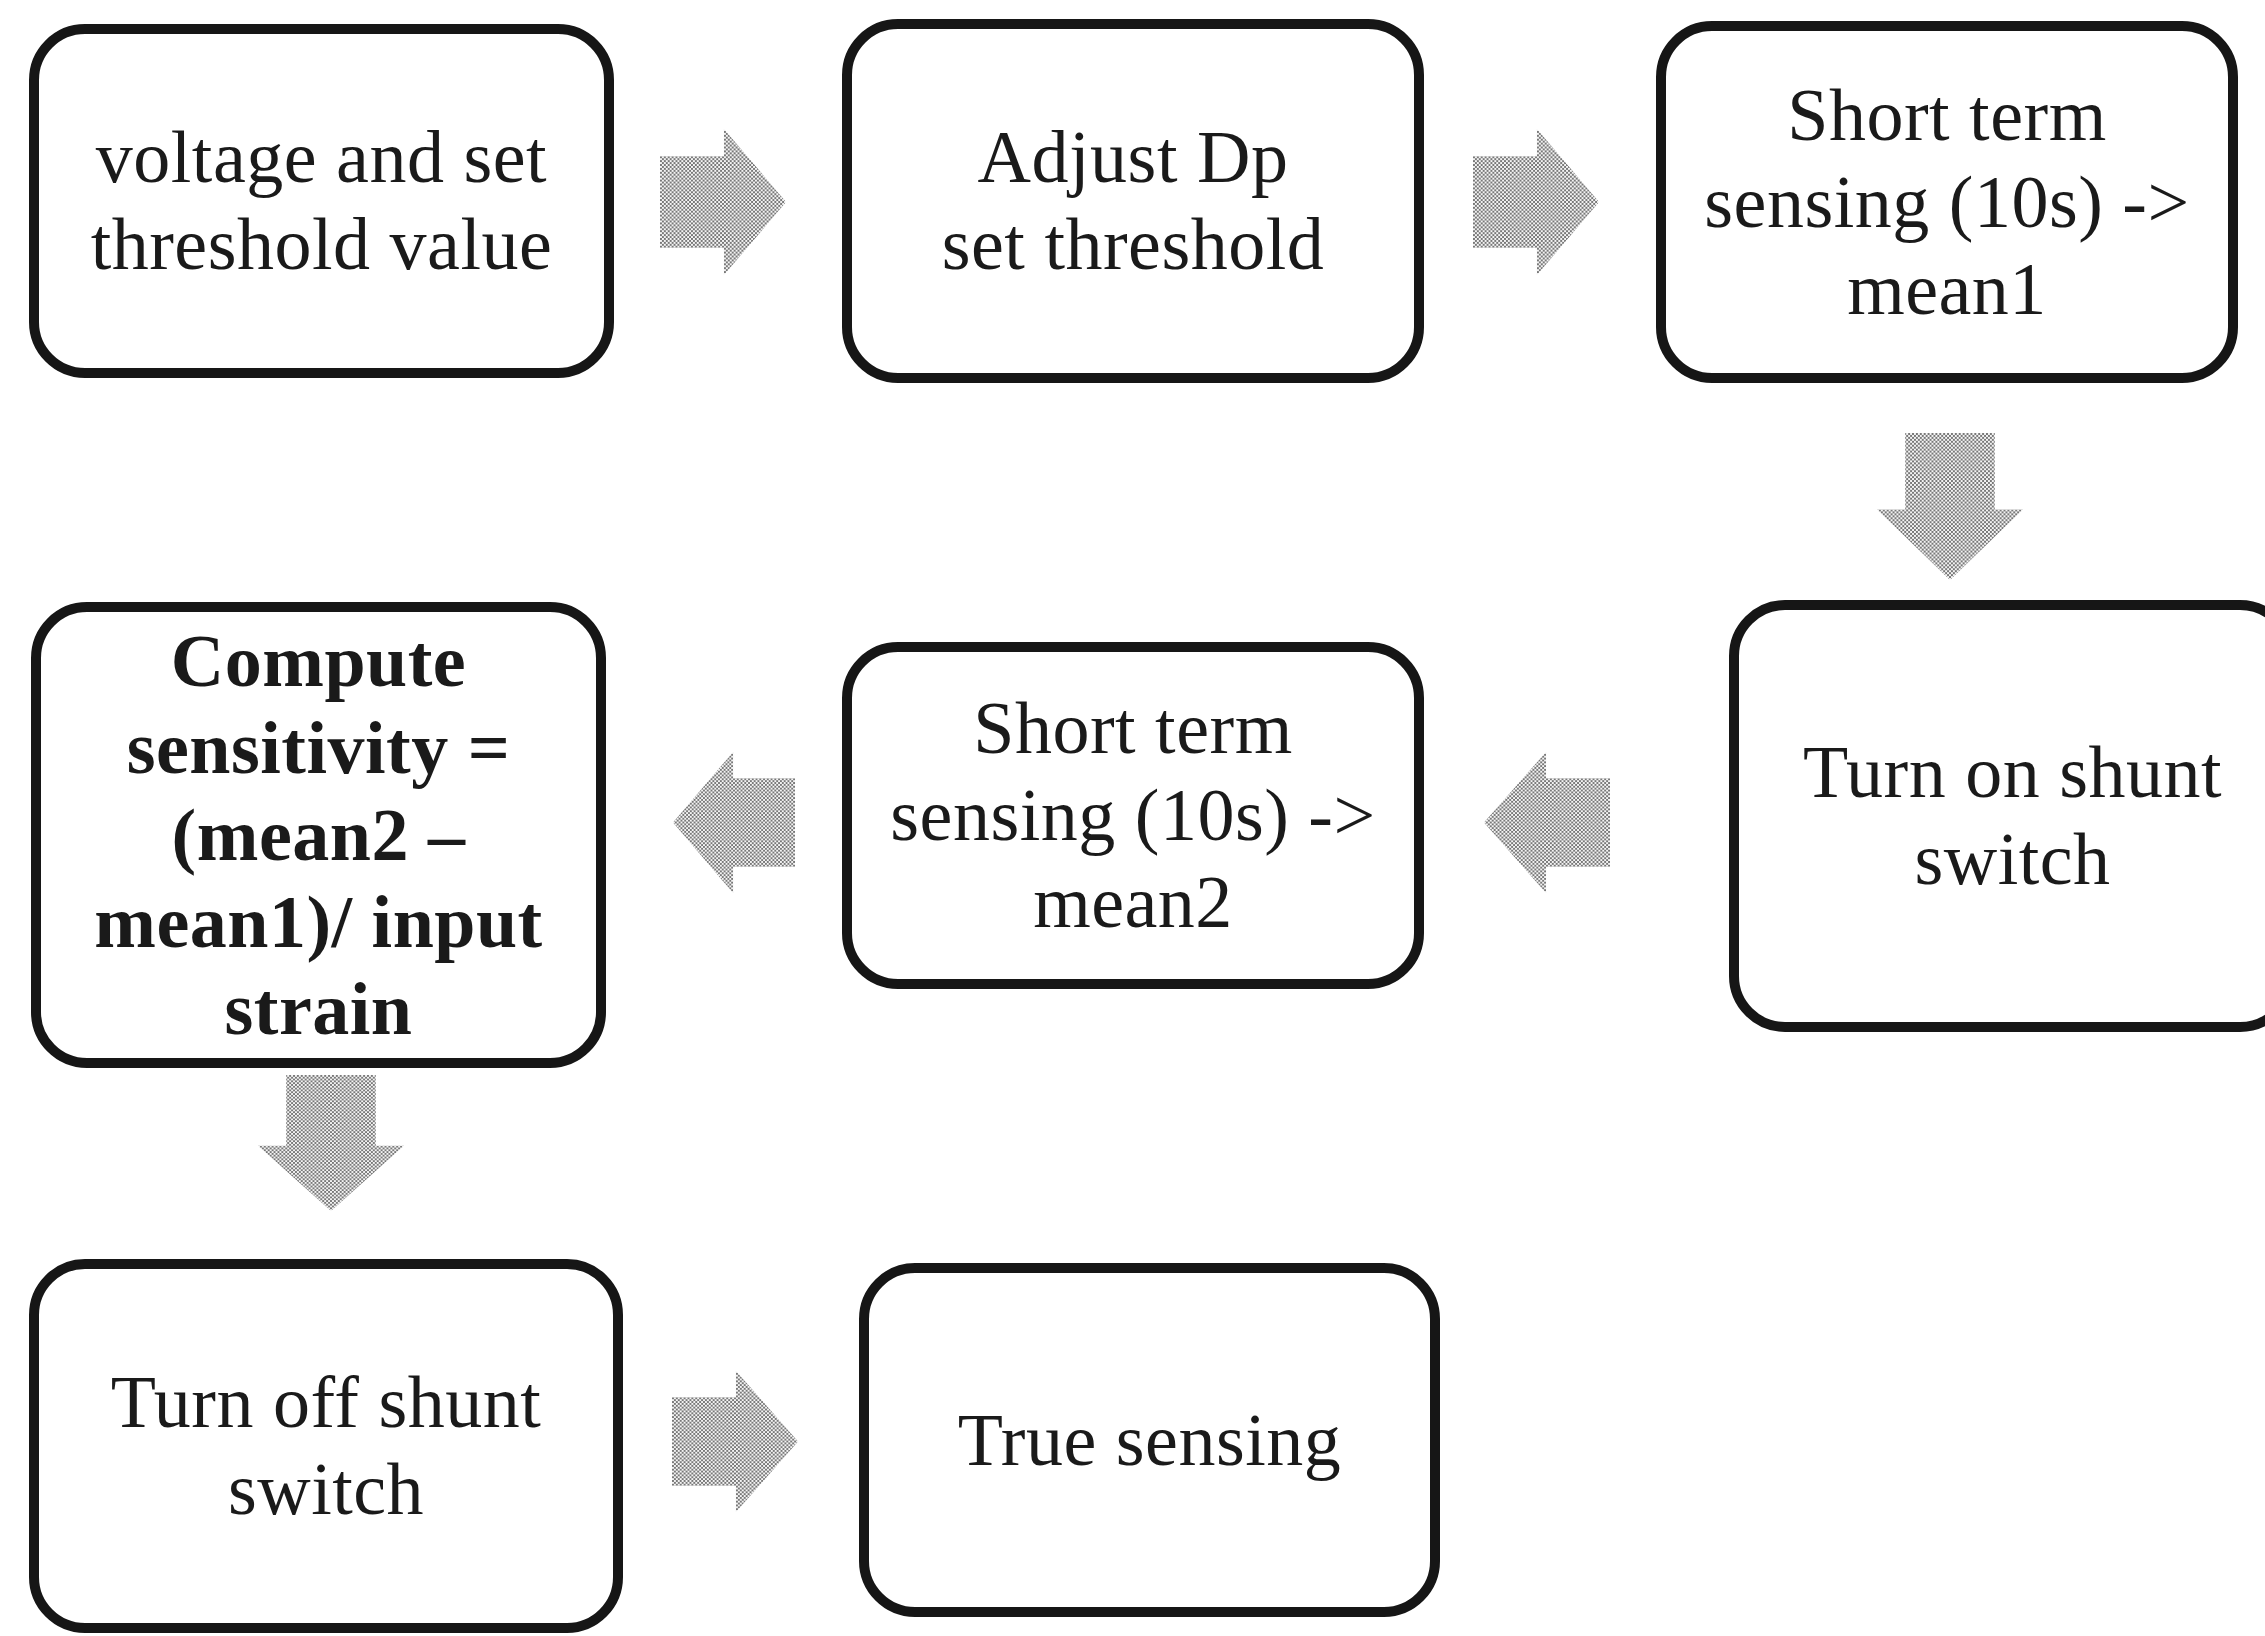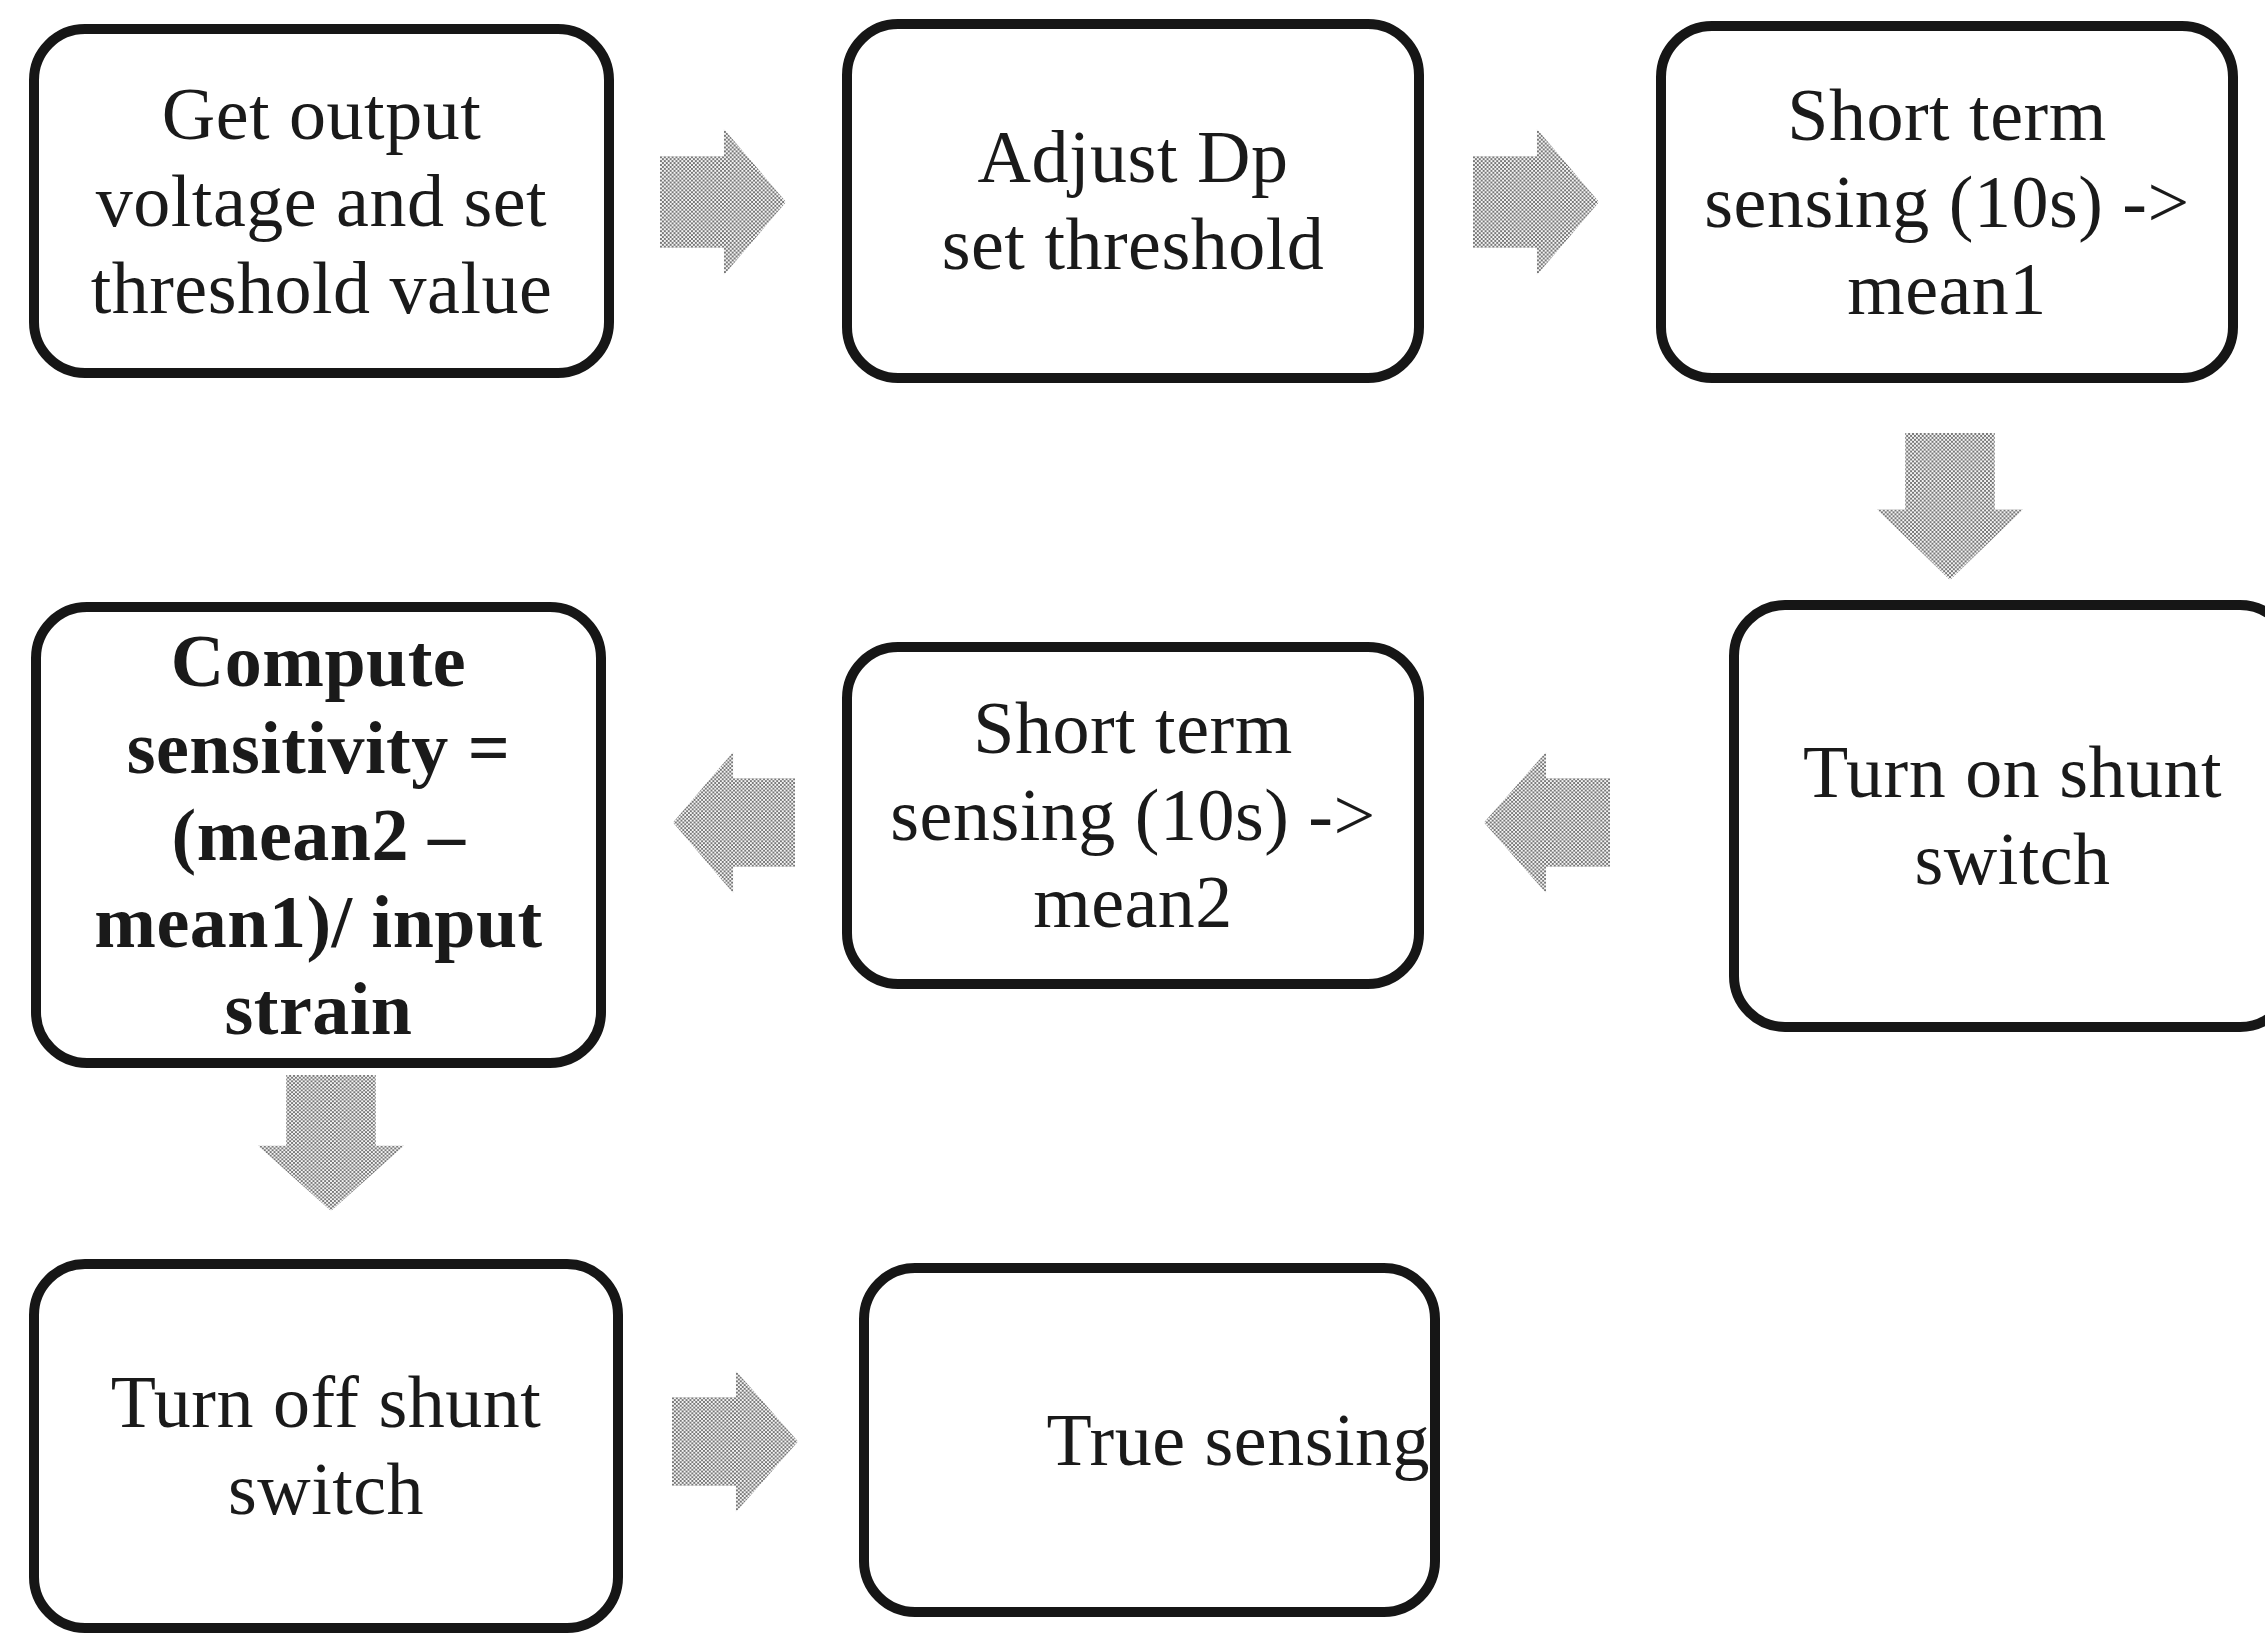--- a/index.html
+++ b/index.html
@@ -44,21 +44,21 @@
   }
 
   
   #b1 { left: 29px;   top: 24px;   width: 585px; height: 354px; }
   #b2 { left: 842px;  top: 19.4px;   width: 582px; height: 364px; text-align: right; }
   #b3 { left: 1656px; top: 21.3px;   width: 582px; height: 362px; }
   #b4 { left: 31px;   top: 602px;  width: 575px; height: 466px; font-weight: bold; }
   #b5 { left: 842px;  top: 642px;  width: 582px; height: 347px; }
   #b6 { left: 1681px; top: 600px;  width: 567px; height: 432px; margin-left: 48px; }
   #b7 { left: 29px;   top: 1249px; width: 594px; height: 374px; margin-top: 10px; }
-  #b8 { left: 859px;  top: 1263px; width: 581px; height: 354px; align-items: flex-end; }
+  #b8 { left: 859px;  top: 1263px; width: 581px; height: 354px; }
 
   
   #a1 { left: 660px;  top: 129px;  width: 126px; height: 146px; }
   #a2 { left: 1473px; top: 129px;  width: 126px; height: 146px; }
   #a3 { left: 1877px; top: 433px;  width: 146px; height: 147px; }
   #a4 { left: 673px;  top: 752px;  width: 122px; height: 141px; }
   #a5 { left: 1484px; top: 752px;  width: 126px; height: 141px; }
   #a6 { left: 258px;  top: 1075px; width: 146px; height: 136px; }
   #a7 { left: 672px;  top: 1371px; width: 126px; height: 141px; }
 </style>
@@ -71,21 +71,20 @@
       <rect width="4" height="4" fill="#f4f4f4"></rect>
       <circle cx="1" cy="1" r="1" fill="#4e4e4e"></circle>
       <circle cx="3" cy="3" r="1" fill="#4e4e4e"></circle>
     </pattern>
   </defs>
 </svg>
 
 <div class="canvas">
 
   <div class="box" id="b1">
-    <span class="ln">Get output</span>
     <span class="ln">voltage and set</span>
     <span class="ln">threshold value</span>
   </div>
 
   <svg class="arrow" id="a1" viewBox="0 0 130 150" preserveAspectRatio="none">
     <polygon points="0,28 66,28 66,0 130,75 66,150 66,122 0,122"></polygon>
   </svg>
 
   <div class="box" id="b2">
     <span class="ln">Adjust Dp</span>

